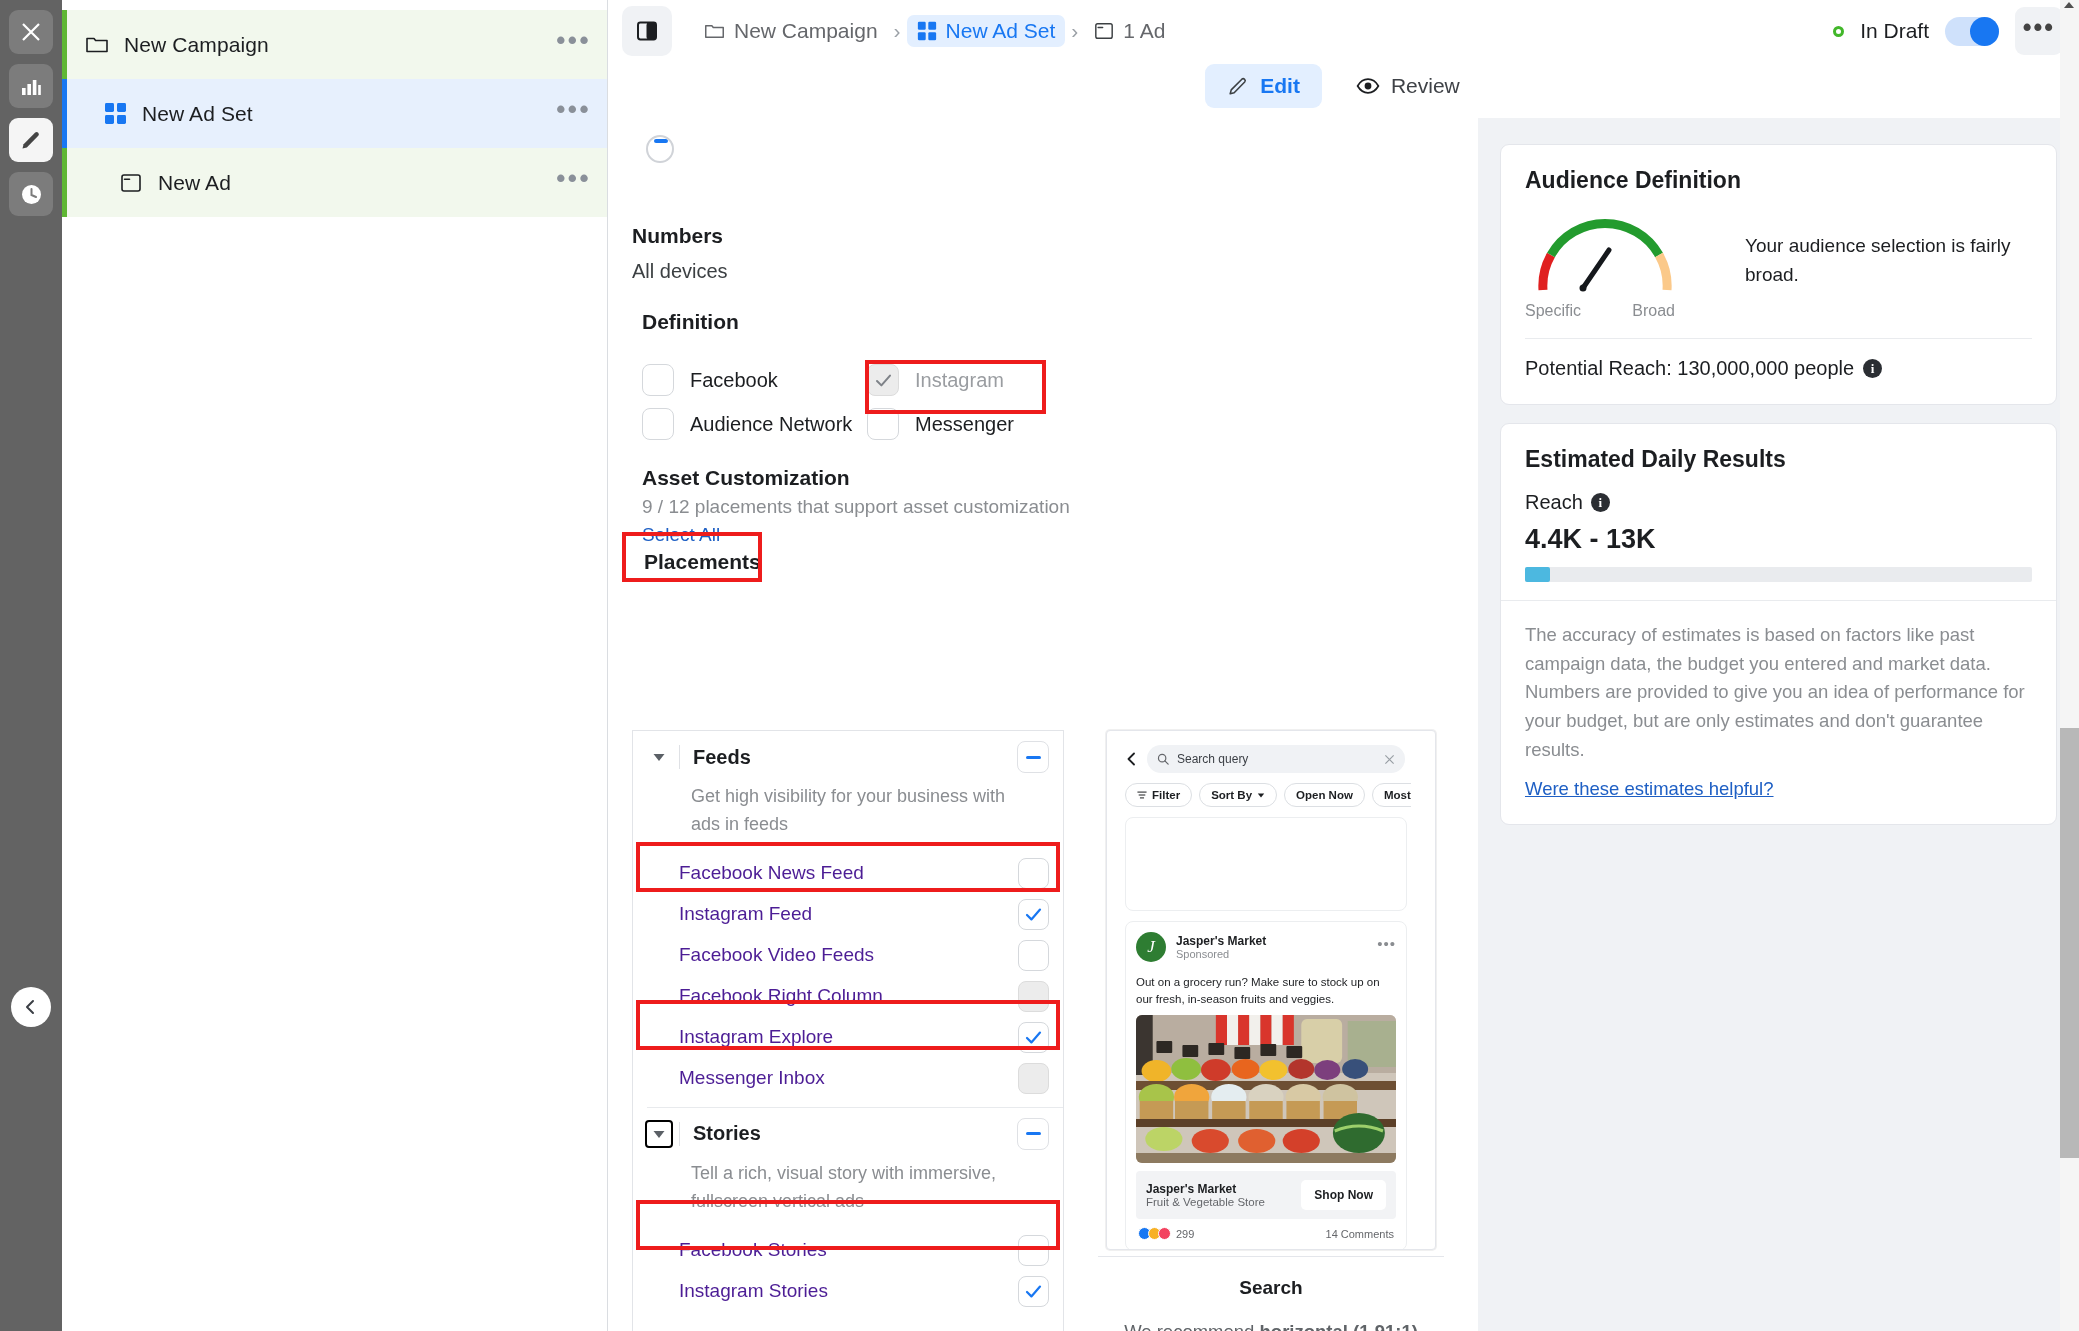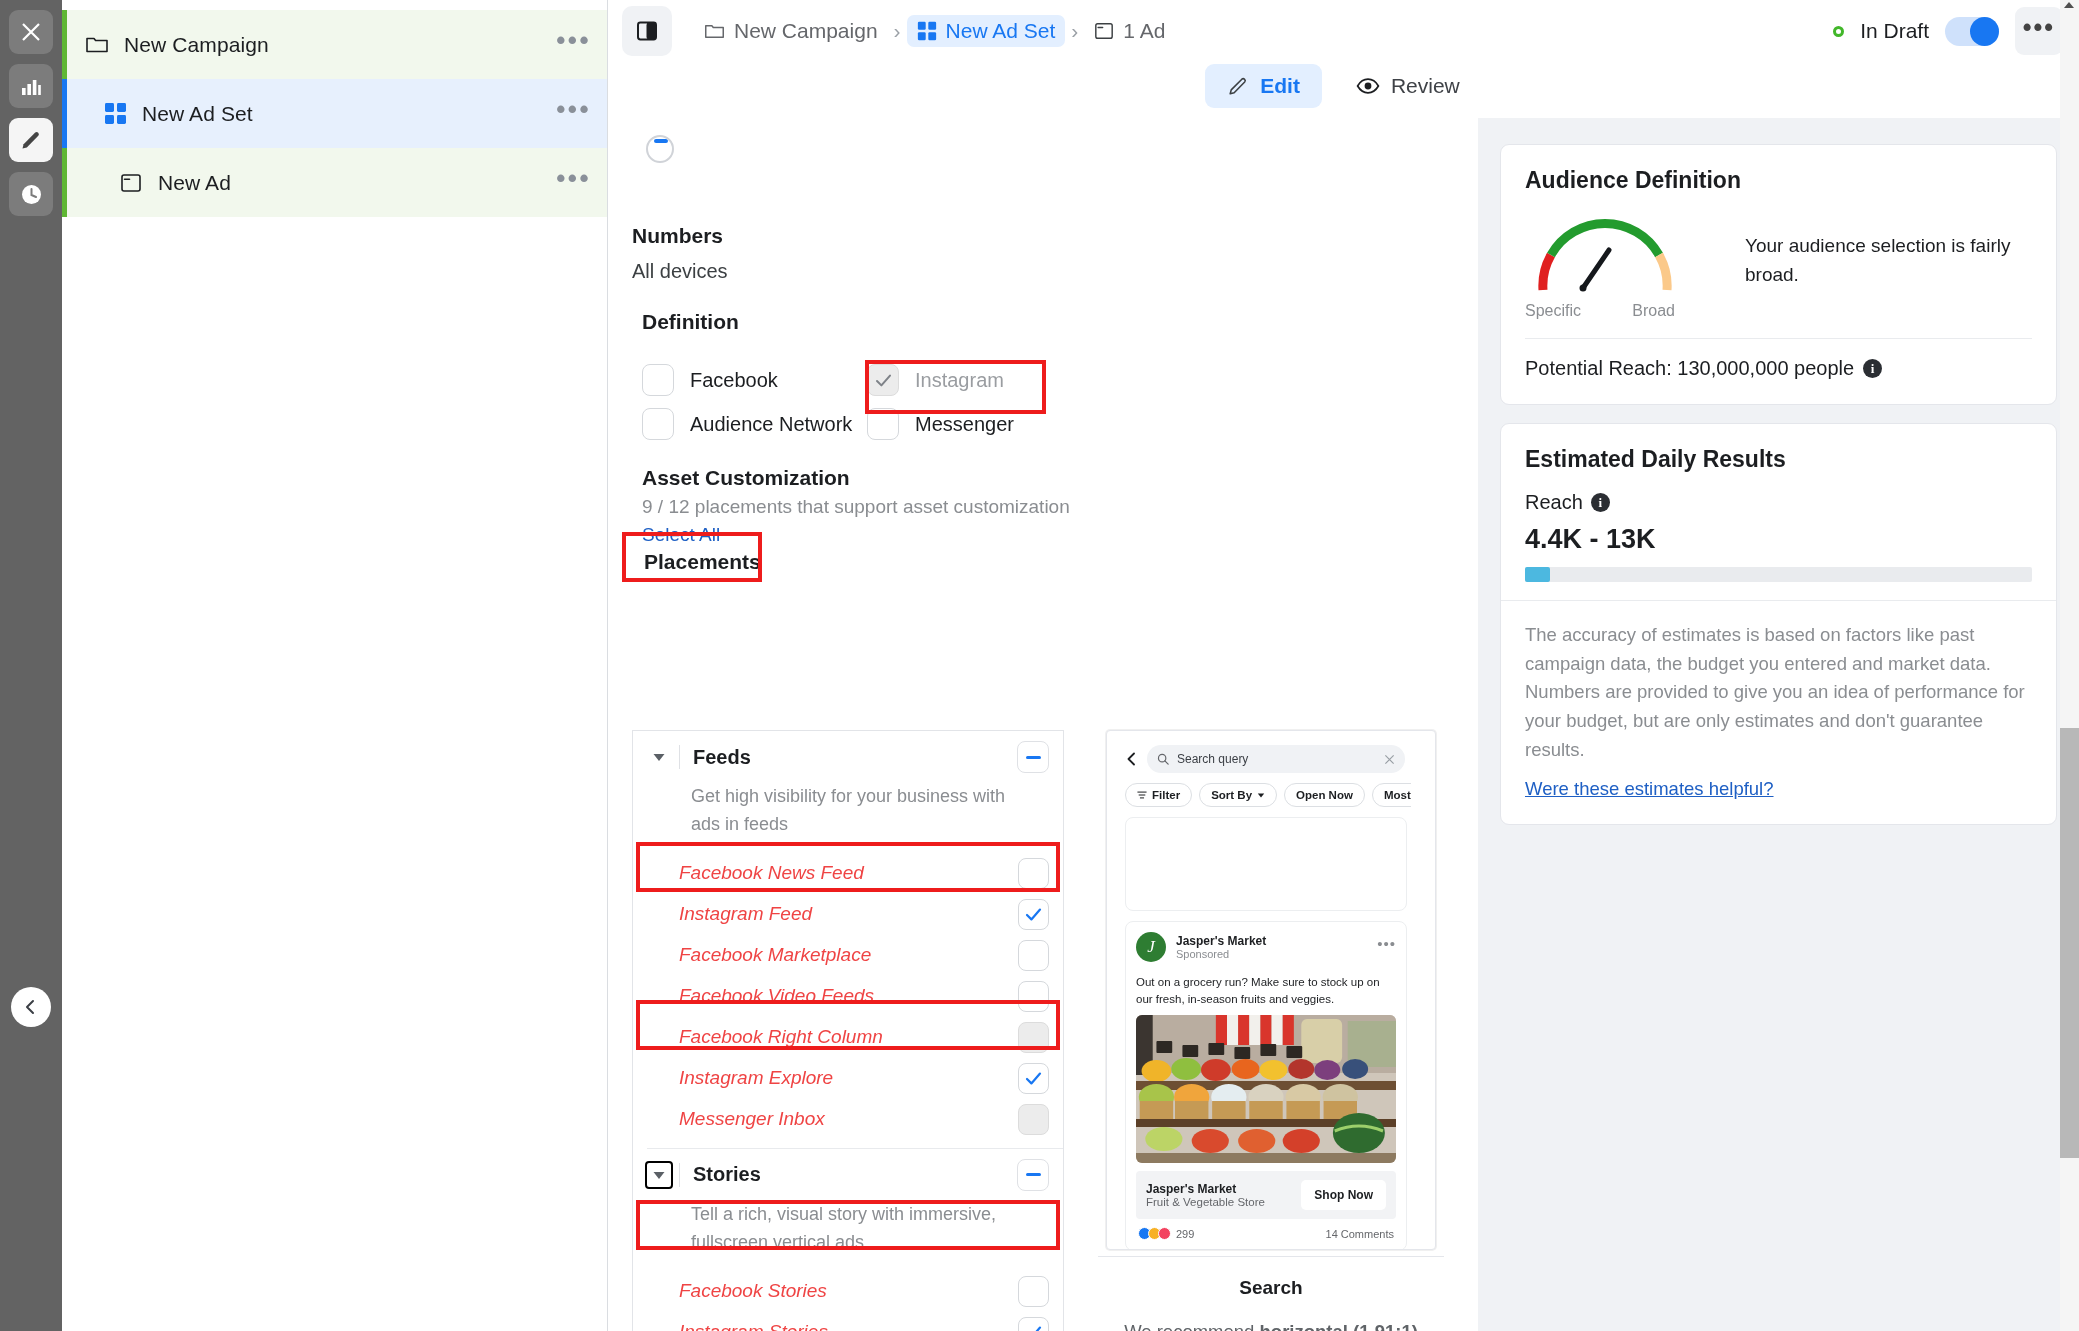--- a/index.html
+++ b/index.html
@@ -187,21 +187,21 @@
   }
   .minus-btn i { width: 15px; height: 3px; background: #1877f2; border-radius: 2px; }
   .pl-group-desc {
     font-size: 18px; color: #8a8d91; line-height: 1.55;
     padding: 0 54px 14px 58px;
   }
   .pl-item {
     display: flex; align-items: center; height: 41px;
     padding: 0 14px 0 46px; position: relative;
   }
-  .pl-item .name { font-size: 19px; color: #ef4444; font-style: italic; }
+  .pl-item .name { font-size: 19px; color: #4c1d95; }
   .pl-item .chk { margin-left: auto; width: 31px; height: 31px; flex: 0 0 31px; }
   .tick { display:block; }
 
   
   #preview-col {
     position: absolute; left: 480px; top: 612px; width: 366px; bottom: 0;
   }
   #phone {
     position: relative; width: 330px; height: 520px; margin: 0 auto;
     background: #fff; border: 1px solid #e4e6eb; border-radius: 4px;
@@ -512,24 +512,20 @@
         </div>
         <div class="pl-item">
           <span class="name">Instagram Feed</span>
           <span class="chk">
             <svg class="tick" width="19" height="19" viewBox="0 0 19 19">
                 <path d="M3 10 L7.4 14.4 L16 4.6" stroke="#1877f2" stroke-width="2.2" fill="none" stroke-linecap="round" stroke-linejoin="round"></path>
               </svg>
           </span>
         </div>
         <div class="pl-item">
-          <span class="name">Facebook Marketplace</span>
-          <span class="chk"></span>
-        </div>
-        <div class="pl-item">
           <span class="name">Facebook Video Feeds</span>
           <span class="chk"></span>
         </div>
         <div class="pl-item">
           <span class="name">Facebook Right Column</span>
           <span class="chk disabled"></span>
         </div>
         <div class="pl-item">
           <span class="name">Instagram Explore</span>
           <span class="chk">

